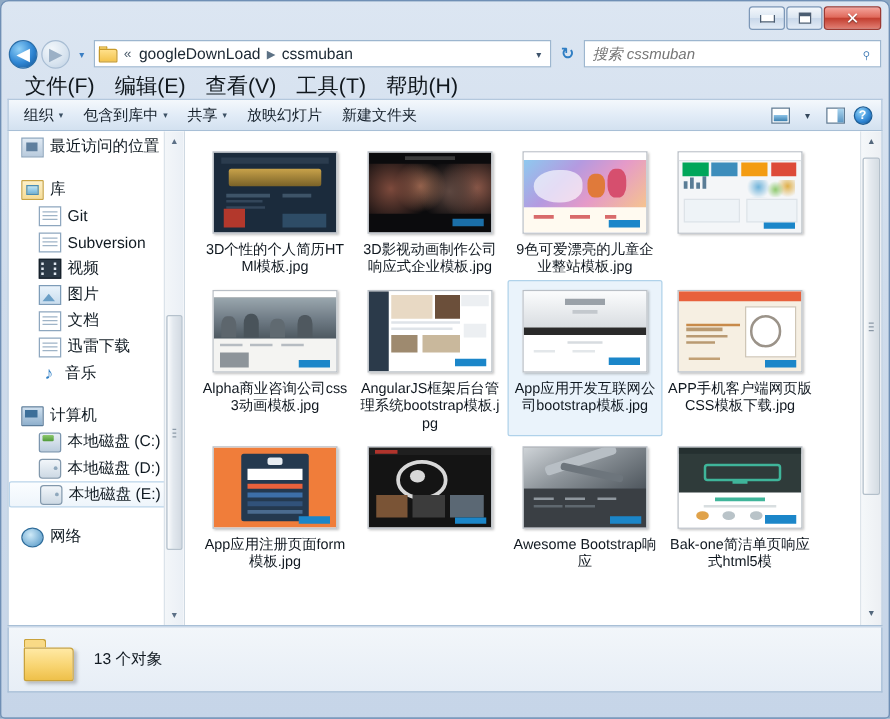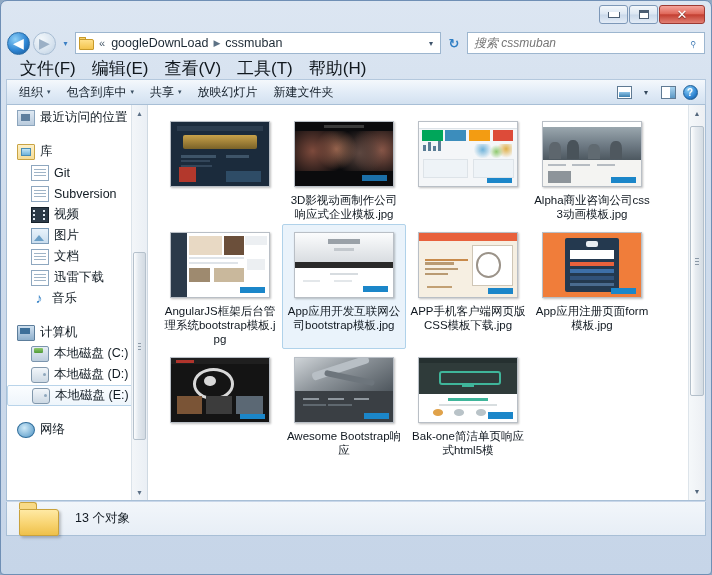--- a/index.html
+++ b/index.html
@@ -291,21 +291,21 @@
     position:absolute;left:1px;right:1px;
     background:linear-gradient(90deg,#fdfefe,#e6ebf0 40%,#d4dce3 100%);
     border:1px solid #b3bfca;border-radius:2px;box-sizing:border-box;
   }
   .vbar .thumb:after{
     content:"";position:absolute;left:4px;right:4px;top:50%;margin-top:-3px;height:1px;
     background:#8a98a6;box-shadow:0 3px 0 #8a98a6,0 6px 0 #8a98a6;
   }
   
   .statusbar{
-    margin:1px 1px 0;height:34px;
+    margin:1px 1px 0;height:52px;
     background:linear-gradient(180deg,#f2f6fa 0%,#e7eef6 100%);
     border:1px solid #a8bfd6;border-top:none;box-sizing:border-box;
     display:flex;align-items:center;padding-left:12px;gap:14px;
   }
   .status-folder{
     width:42px;height:34px;position:relative;flex:none;
   }
   .status-folder .b{
     position:absolute;left:0;bottom:0;width:40px;height:27px;
     background:linear-gradient(180deg,#ffe9a4 0%,#f8d471 55%,#eec04a 100%);
@@ -499,35 +499,55 @@
         <div style="position:absolute;left:6%;top:6%;width:88%;height:8%;background:#2b3c4e"></div>
         <div style="position:absolute;left:12%;top:20%;width:76%;height:22%;background:linear-gradient(180deg,#c8a24a,#7a6228);border-radius:2px"></div>
         <div style="position:absolute;left:10%;top:52%;width:36%;height:4%;background:#3e5468"></div>
         <div style="position:absolute;left:10%;top:60%;width:30%;height:3%;background:#33465a"></div>
         <div style="position:absolute;left:10%;top:67%;width:32%;height:3%;background:#33465a"></div>
         <div style="position:absolute;left:56%;top:52%;width:24%;height:4%;background:#3e5468"></div>
         <div style="position:absolute;left:8%;bottom:6%;width:18%;height:24%;background:#b3382c"></div>
         <div style="position:absolute;right:8%;bottom:6%;width:36%;height:18%;background:#2e4c66"></div>
               </div>
             </div>
+            <div class="tile-label">3D个性的个人简历HTMl模板.jpg</div>
           </div>
           <div class="tile">
             <div class="thumb-wrap">
               <div class="thumb-img">
                 <div style="position:absolute;inset:0;background:#0b0b0d"></div>
         <div style="position:absolute;left:0;top:14%;width:100%;height:62%;background:
           radial-gradient(circle at 18% 50%,#7d4a3c 0%,transparent 38%),
           radial-gradient(circle at 42% 45%,#9c6a52 0%,transparent 34%),
           radial-gradient(circle at 66% 55%,#5d4740 0%,transparent 36%),
           radial-gradient(circle at 88% 48%,#8a5748 0%,transparent 34%)"></div>
         <div style="position:absolute;left:30%;top:5%;width:40%;height:5%;background:#3a3a3a"></div>
         <div style="position:absolute;right:6%;bottom:8%;width:26%;height:9%;background:#1b6fa8"></div>
               </div>
             </div>
             <div class="tile-label">3D影视动画制作公司响应式企业模板.jpg</div>
+          </div>
+          <div class="tile">
+            <div class="thumb-wrap">
+              <div class="thumb-img">
+                <div style="position:absolute;inset:0;background:#f3f0fa"></div>
+        <div style="position:absolute;left:0;top:0;width:100%;height:10%;background:#ffffff"></div>
+        <div style="position:absolute;left:0;top:10%;width:100%;height:58%;background:
+          linear-gradient(135deg,#8ec9ef 0%,#b49ae0 35%,#e59ac8 62%,#f5c48f 100%)"></div>
+        <div style="position:absolute;left:8%;top:22%;width:40%;height:40%;background:rgba(255,255,255,.65);border-radius:50% 40% 45% 50%"></div>
+        <div style="position:absolute;left:52%;top:26%;width:14%;height:30%;background:#e07a3a;border-radius:40%"></div>
+        <div style="position:absolute;left:68%;top:20%;width:16%;height:36%;background:#d64f6e;border-radius:40%"></div>
+        <div style="position:absolute;left:0;top:68%;width:100%;height:32%;background:#fffaf0"></div>
+        <div style="position:absolute;left:8%;top:78%;width:16%;height:5%;background:#d86a6a"></div>
+        <div style="position:absolute;left:38%;top:78%;width:16%;height:5%;background:#d86a6a"></div>
+        <div style="position:absolute;left:66%;top:78%;width:10%;height:5%;background:#d86a6a"></div>
+        <div style="position:absolute;right:5%;bottom:6%;width:26%;height:10%;background:#1b86c9"></div>
+              </div>
+            </div>
+            <div class="tile-label">9色可爱漂亮的儿童企业整站模板.jpg</div>
           </div>
           <div class="tile">
             <div class="thumb-wrap">
               <div class="thumb-img">
                 <div style="position:absolute;inset:0;background:#f4f6f8"></div>
         <div style="position:absolute;left:0;top:0;width:100%;height:9%;background:#ffffff;border-bottom:1px solid #dde3e8"></div>
         <div style="position:absolute;left:3%;top:13%;width:21%;height:16%;background:#00a65a"></div>
         <div style="position:absolute;left:27%;top:13%;width:21%;height:16%;background:#3c8dbc"></div>
         <div style="position:absolute;left:51%;top:13%;width:21%;height:16%;background:#f39c12"></div>
         <div style="position:absolute;left:75%;top:13%;width:21%;height:16%;background:#dd4b39"></div>

